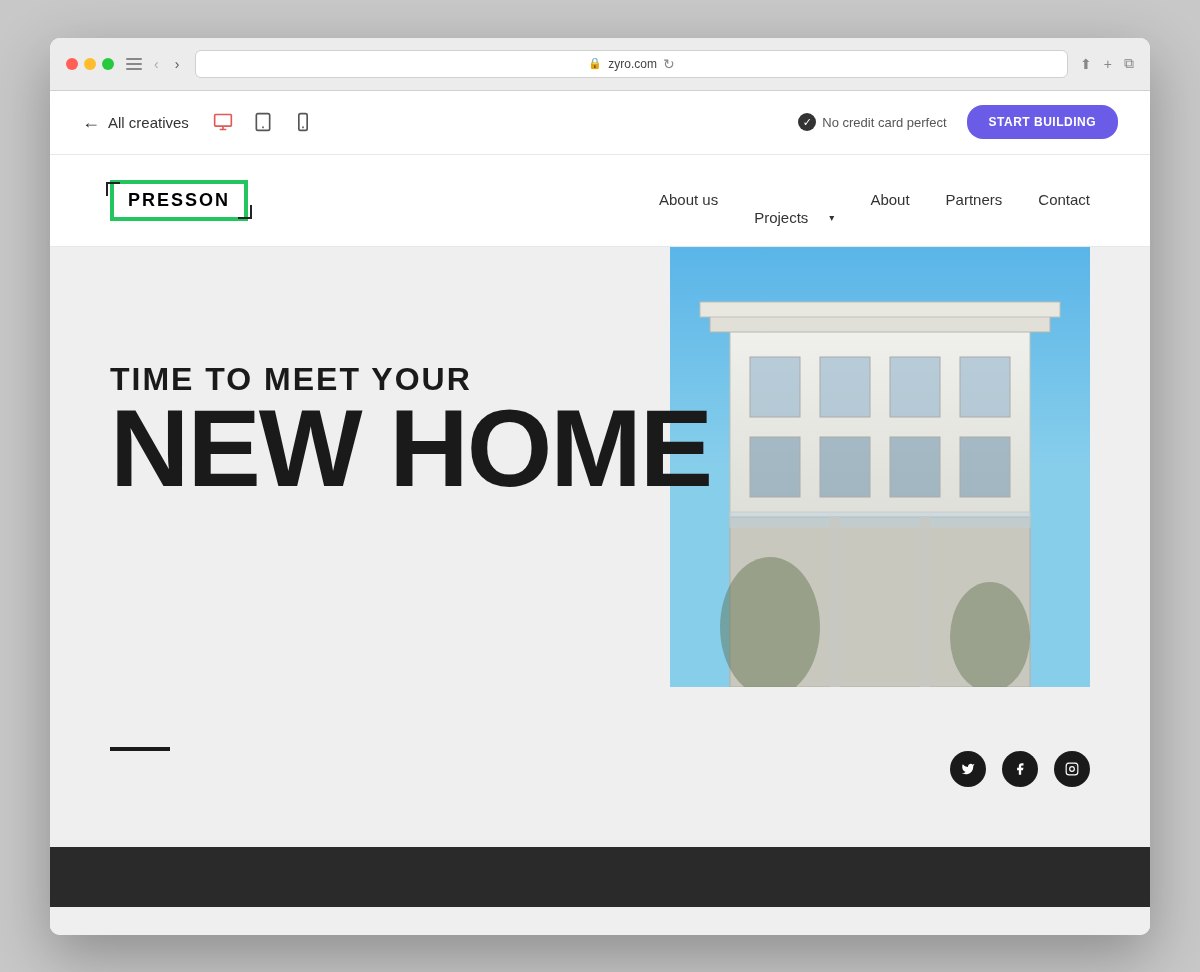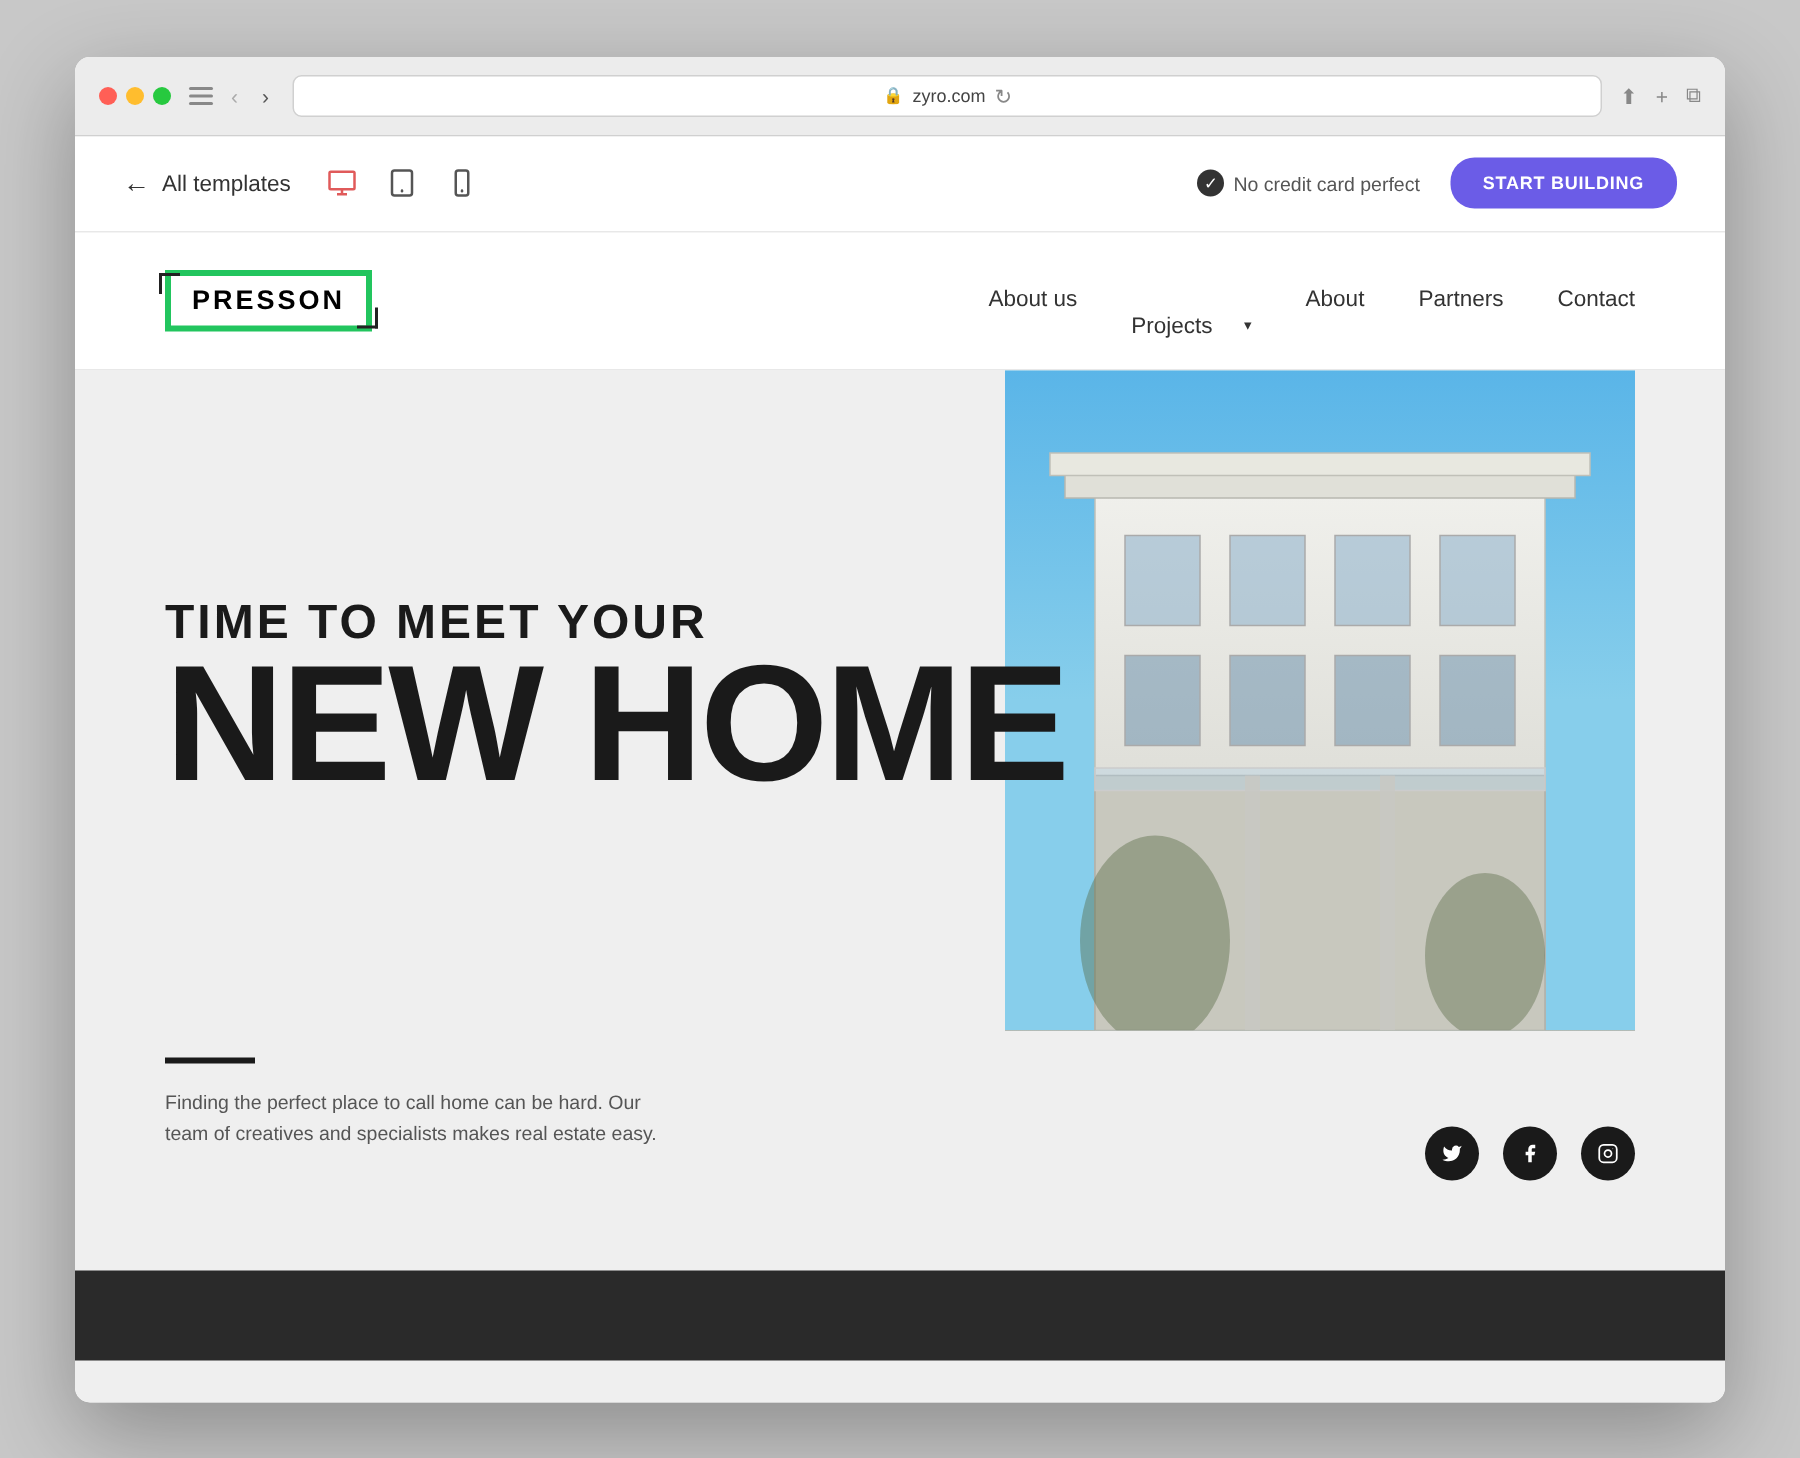--- a/index.html
+++ b/index.html
@@ -270,21 +270,21 @@
       gap: 21px;
     }
 
     .dropdown-arrow {
       font-size: 10px;
       color: #333;
     }
 
     
     .hero-section {
-      padding: 88px 60px 40px;
+      padding: 53px 60px 40px;
       position: relative;
       min-height: 600px;
     }
 
     .sunburst-decoration {
       position: absolute;
       top: 30px;
       right: 60px;
       width: 80px;
       height: 80px;
@@ -431,21 +431,21 @@
       <span class="browser-action-icon">⬆</span>
       <span class="browser-action-icon">+</span>
       <span class="browser-action-icon">⧉</span>
     </div>
   </div>
 
   <div class="template-toolbar">
     <div class="toolbar-left">
       <a class="back-link">
         <span class="back-arrow">←</span>
-        <span>All templates</span>
+        <span>All creatives</span>
       </a>
       <div class="device-icons">
 
         <span class="device-icon active">
           <svg class="icon-svg" viewBox="0 0 24 24" fill="none" stroke="currentColor" stroke-width="2">
             <rect x="2" y="3" width="20" height="14" rx="1"></rect>
             <line x1="8" y1="21" x2="16" y2="21"></line>
             <line x1="12" y1="17" x2="12" y2="21"></line>
           </svg>
         </span>
@@ -568,21 +568,20 @@
             <rect x="250" y="270" width="10" height="170" fill="rgba(200,200,195,0.8)"></rect>
           </svg>
         </div>
       </div>
 
       <div class="hero-headline-small">TIME TO MEET YOUR</div>
       <div class="hero-headline-large">NEW HOME</div>
 
       <div class="hero-description">
         <div class="divider-line"></div>
-        <p class="description-text">Finding the perfect place to call home can be hard. Our team of creatives and specialists makes real estate easy.</p>
       </div>
 
       <div class="social-icons">
         <div class="social-icon">
           <svg width="14" height="14" viewBox="0 0 24 24" fill="white">
             <path d="M23 3a10.9 10.9 0 01-3.14 1.53 4.48 4.48 0 00-7.86 3v1A10.66 10.66 0 013 4s-4 9 5 13a11.64 11.64 0 01-7 2c9 5 20 0 20-11.5a4.5 4.5 0 00-.08-.83A7.72 7.72 0 0023 3z"></path>
           </svg>
         </div>
         <div class="social-icon">
           <svg width="14" height="14" viewBox="0 0 24 24" fill="white">

